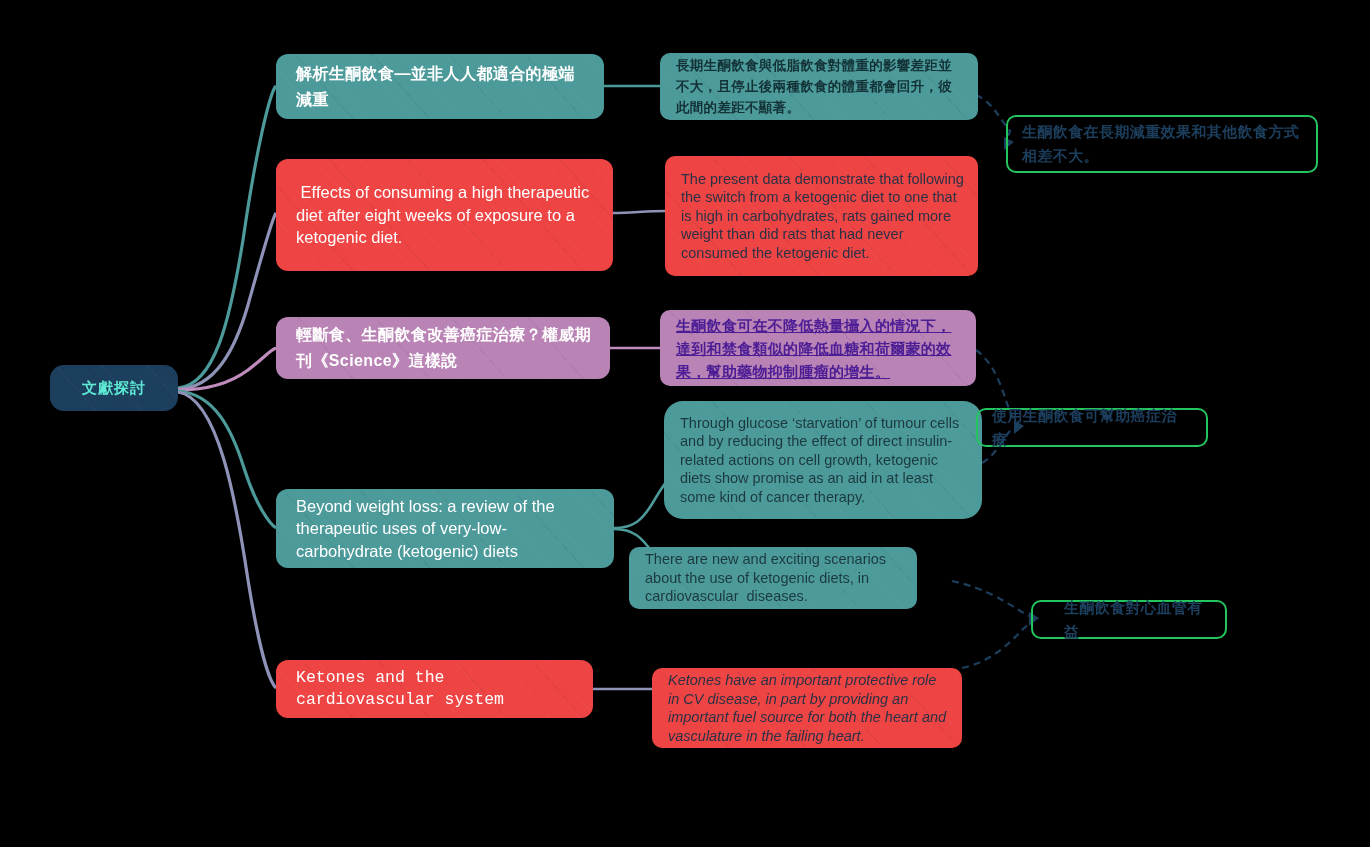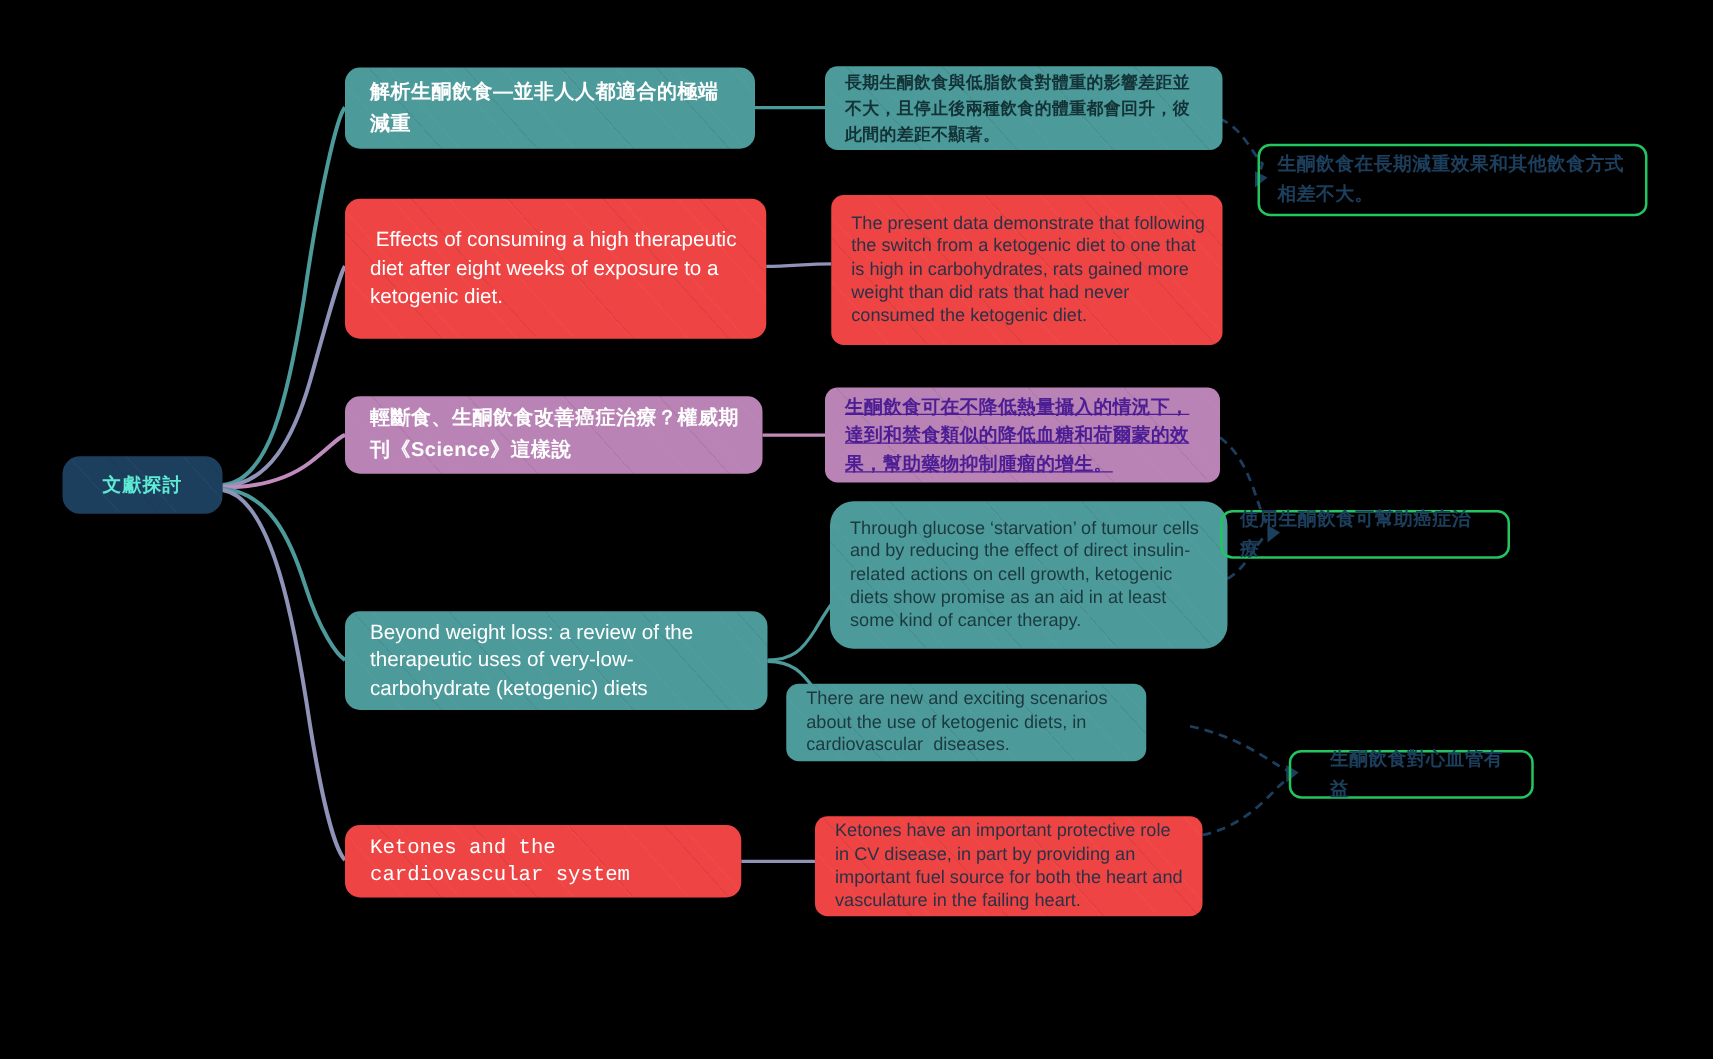--- a/index.html
+++ b/index.html
@@ -111,21 +111,21 @@
   </div>
   <div class="node detail teal" style="left:629px;top:547px;width:288px;height:62px;">
     <span class="noise"></span>
     <span class="txt">There are new and exciting scenarios about the use of ketogenic diets, in cardiovascular  diseases.</span>
   </div>
 
   <div class="node topic slate" style="left:276px;top:660px;width:317px;height:58px;font-family:Liberation Mono, monospace;">
     <span class="noise"></span>
     <span class="txt">Ketones and the cardiovascular system</span>
   </div>
-  <div class="node detail slate" style="left:652px;top:653px;width:310px;height:80px;">
+  <div class="node detail slate" style="left:652px;top:668px;width:310px;height:80px;font-style:italic;">
     <span class="noise"></span>
     <span class="txt">Ketones have an important protective role in CV disease, in part by providing an important fuel source for both the heart and vasculature in the failing heart.</span>
   </div>
 
   <div class="node concl" style="left:1006px;top:115px;width:312px;height:58px;">
     <span class="txt">生酮飲食在長期減重效果和其他飲食方式相差不大。</span>
   </div>
   <div class="node concl" style="left:976px;top:408px;width:232px;height:39px;">
     <span class="txt">使用生酮飲食可幫助癌症治療</span>
   </div>

